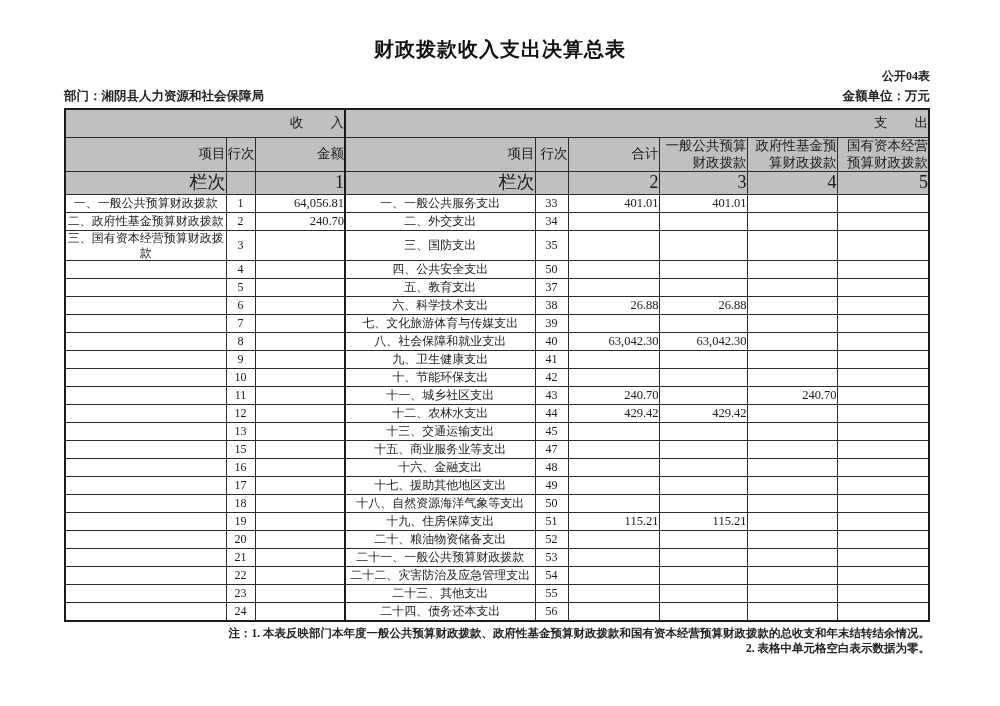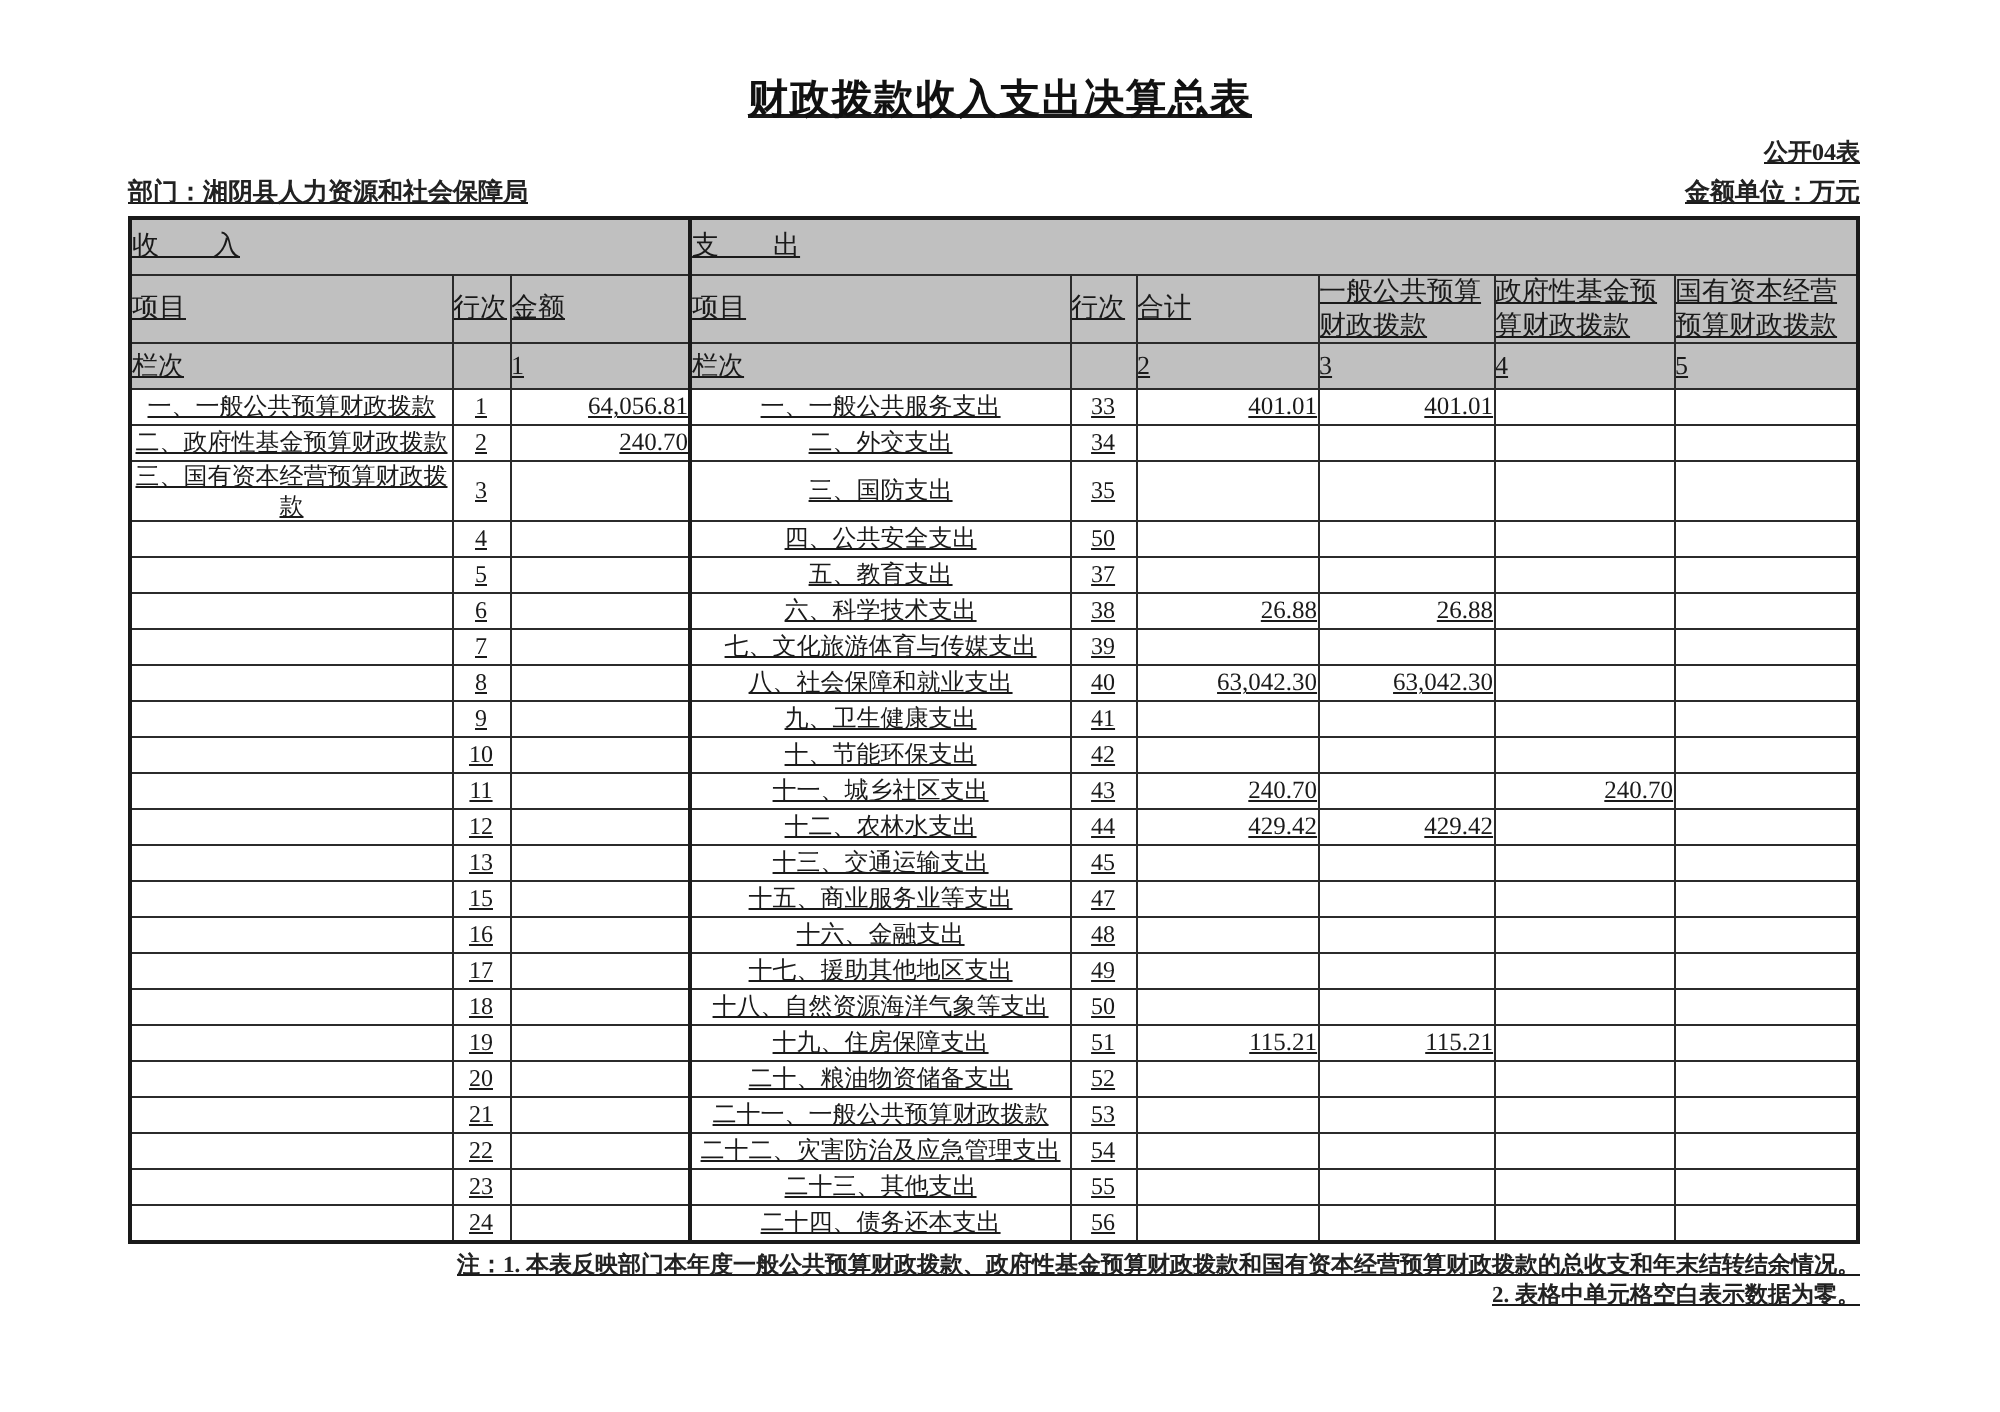--- a/index.html
+++ b/index.html
@@ -2,21 +2,21 @@
 <html><head>
 <meta charset="utf-8">
 <style>
   html,body{margin:0;padding:0;background:#fff;}
   body{
     width:1000px;height:706px;
     font-family:"Liberation Serif","DejaVu Serif",serif;
     color:#1a1a1a;
     overflow:hidden;
   }
-  .page{width:1000px;height:516px;position:relative;text-decoration:underline;}
+  .page{width:1000px;height:516px;position:relative;}
   .title{
     text-align:center;
     font-size:20px;
     font-weight:bold;
     letter-spacing:1px;
     padding-top:36px;
     color:#111;
   }
   .container{width:866px;margin-left:64px;}
   .table-code{
@@ -44,27 +44,27 @@
   }
   table.fiscal th, table.fiscal td{
     border:1px solid #2b2b2b;
     padding:0;
     overflow:hidden;
     font-weight:normal;
   }
   thead th{
     background:#c0c0c0;
     font-size:13.5px;
-    text-align:left;
+    text-align:right;
     vertical-align:middle;
     line-height:1.2;
   }
   tr.sec-row th{height:27px;}
   tr.col-row th{height:33px;}
-  tr.lanci-row th{height:22px;font-size:13px;}
+  tr.lanci-row th{height:22px;font-size:18px;}
   .bl2{border-left:2px solid #1a1a1a !important;}
   tbody td{
     height:17px;
     font-size:12px;
     line-height:14.5px;
     vertical-align:middle;
     background:#fff;
   }
   td.td-item{text-align:center;padding:1px 1px 1px 2px;}
   td.td-line{text-align:center;}

